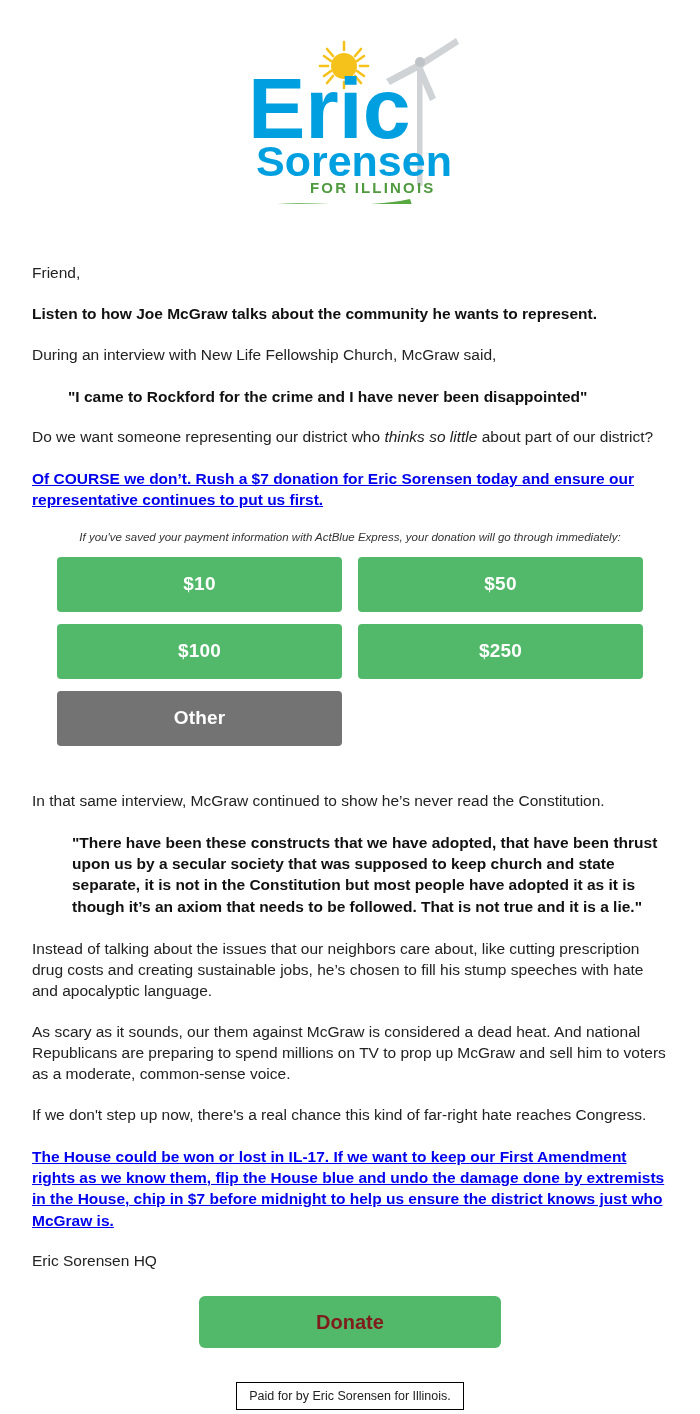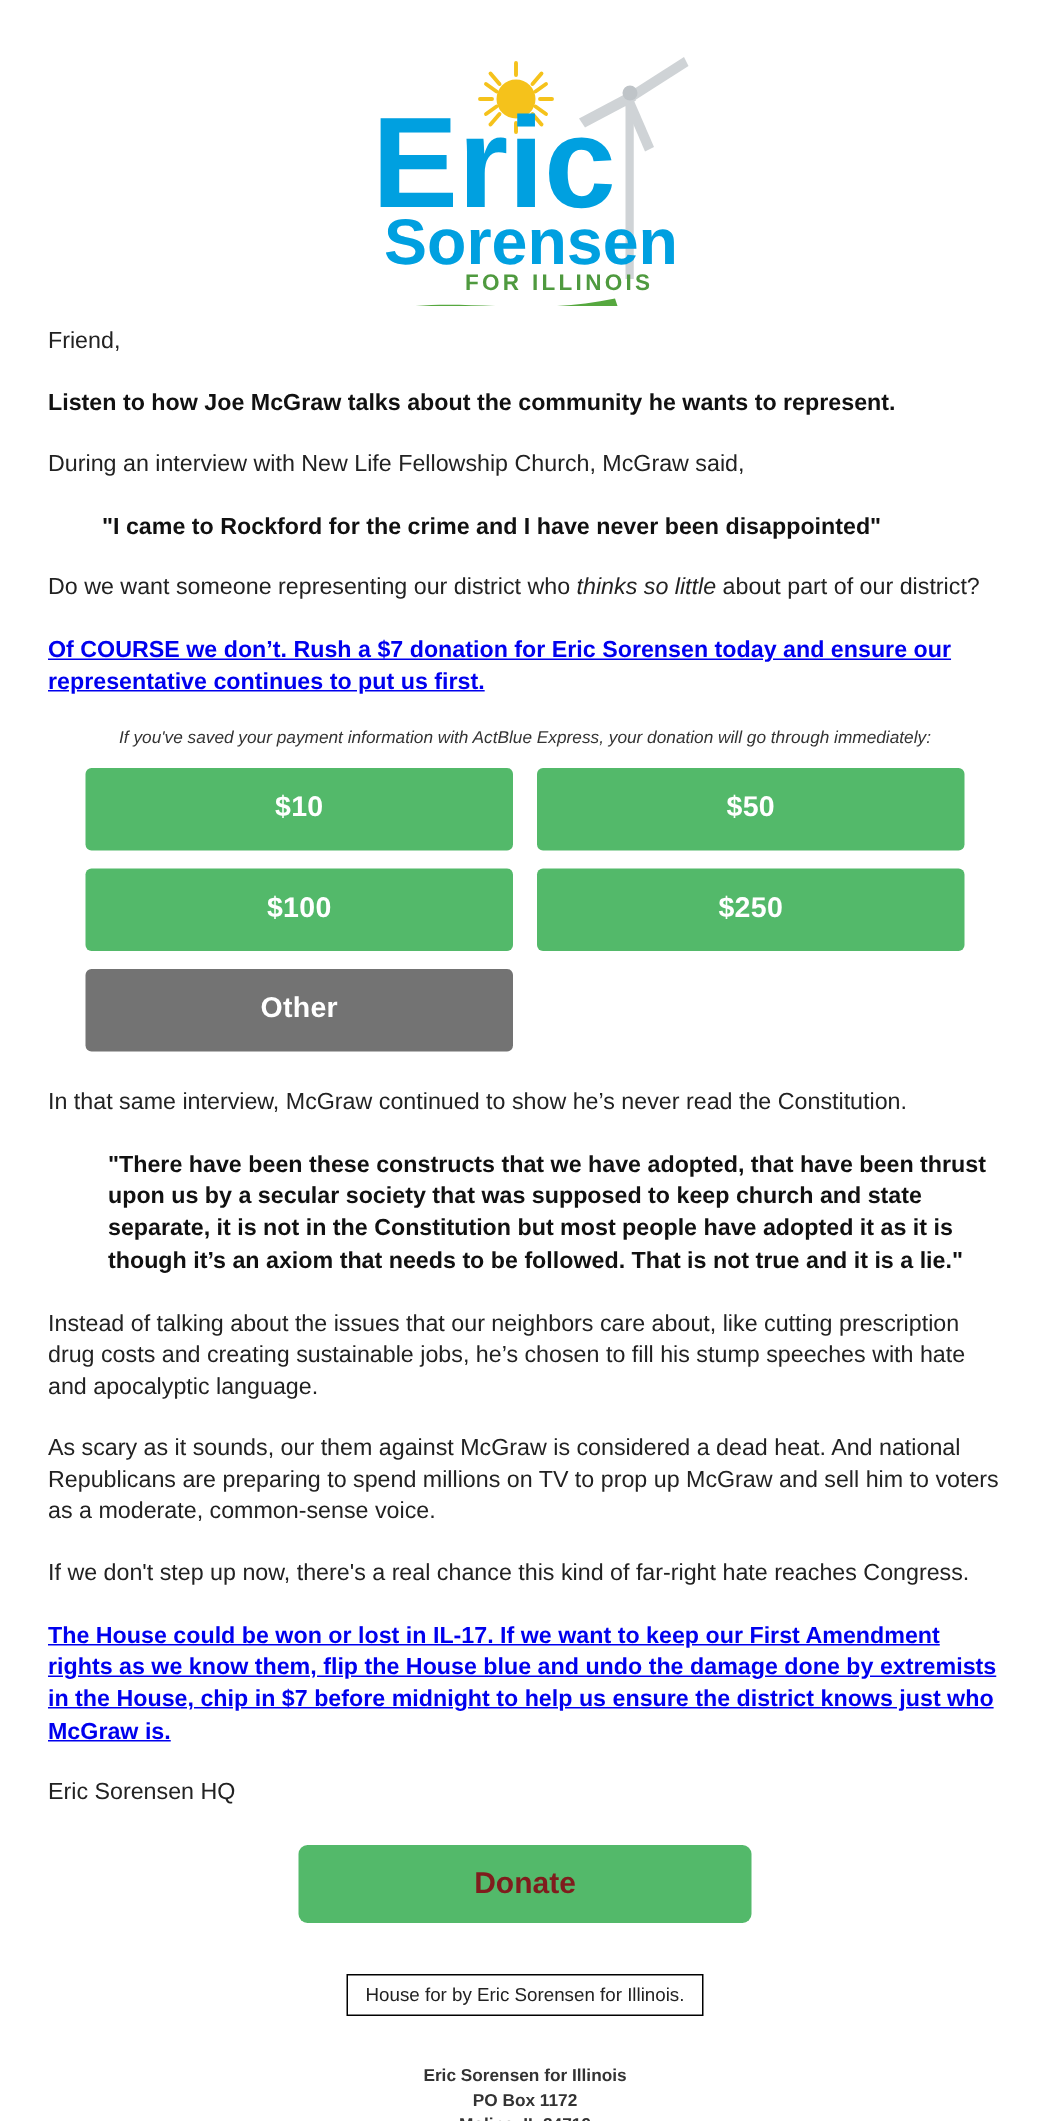--- a/index.html
+++ b/index.html
@@ -31,20 +31,21 @@
   .logo {
     position: relative;
     width: 220px;
     height: 168px;
   }
   .logo svg { display: block; }
 
   
   .body-content {
     padding: 0 32px;
+    margin-top: 45px;
   }
   p.para {
     margin: 0 0 20px 0;
     font-size: 15.5px;
     line-height: 1.35;
     color: #222222;
   }
   .bold-line {
     font-weight: bold;
     font-size: 15.5px;
@@ -246,21 +247,21 @@
     <a class="cta-link" href="#">The House could be won or lost in IL-17. If we want to keep our First Amendment rights as we know them, flip the House blue and undo the damage done by extremists in the House, chip in $7 before midnight to help us ensure the district knows just who McGraw is.</a>
 
     <p class="para">Eric Sorensen HQ</p>
   </div>
 
   <div class="donate-wrap">
     <button class="donate-btn">Donate</button>
   </div>
 
   <div class="paidfor-wrap">
-    <div class="paidfor-box">House for by Eric Sorensen for Illinois.</div>
+    <div class="paidfor-box">Paid for by Eric Sorensen for Illinois.</div>
   </div>
 
   <div class="footer">
     <div class="footer-addr">
       <div>Eric Sorensen for Illinois</div>
       <div>PO Box 1172</div>
       <div>Moline, IL 24719</div>
       <div>United States</div>
     </div>
 

